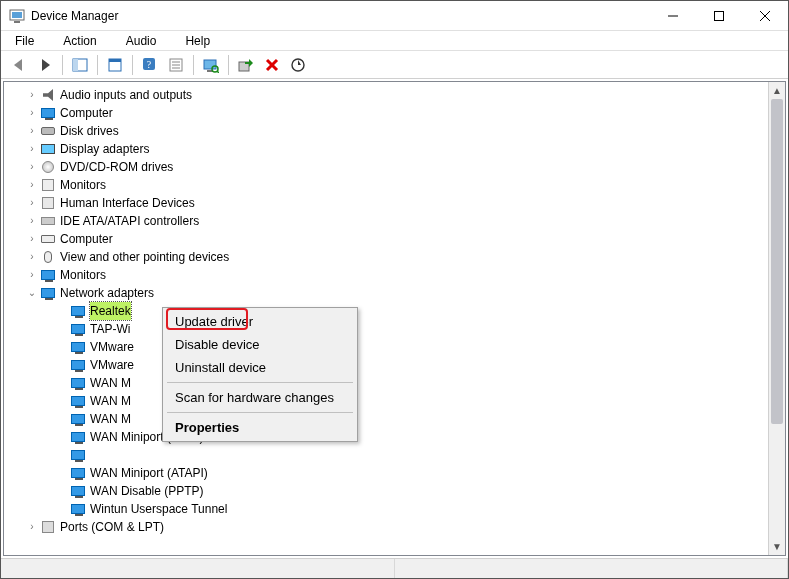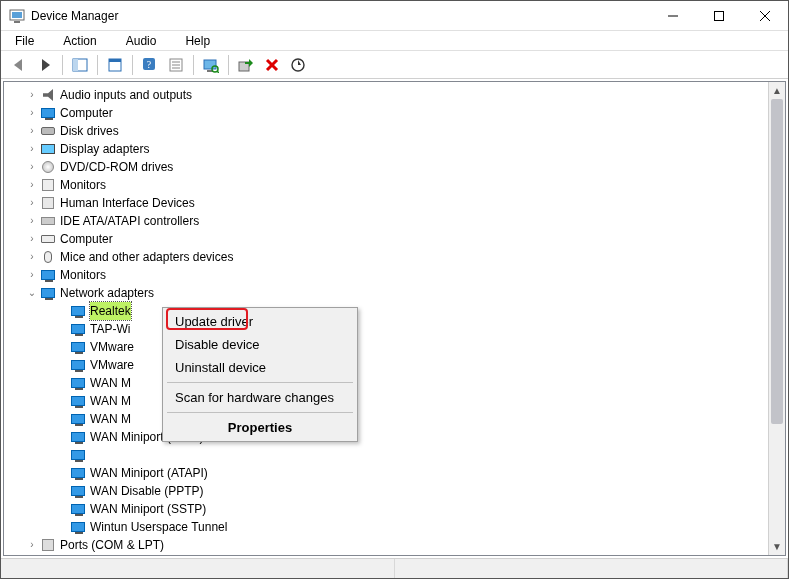--- a/index.html
+++ b/index.html
@@ -136,21 +136,21 @@
     border:1px solid #a0a0a0;
     box-shadow: 2px 2px 4px rgba(0,0,0,0.25);
     padding: 2px;
     z-index: 20;
   }
   .ctx-item {
     padding: 4px 10px;
     font-size: 13px;
   }
   .ctx-sep { height:1px; background:#c0c0c0; margin:3px 2px; }
-  .ctx-item.bold { font-weight: bold; text-align: center; }
+  .ctx-item.bold { font-weight: bold; }
   .ctx-highlight {
     position:absolute;
     border:2px solid #e11b22;
     border-radius:4px;
     pointer-events:none;
     left: 162px;
     top: 226px;
     width: 82px;
     height: 22px;
     z-index:30;
@@ -353,21 +353,21 @@
           <span class="ic">
             <span class="ic-dev-kbd"></span>
           </span>
           <span class="lbl">Computer</span>
         </div>
         <div class="node indent1">
           <span class="tw">›</span>
           <span class="ic">
             <span class="ic-dev-mouse"></span>
           </span>
-          <span class="lbl">Mice and other adapters devices</span>
+          <span class="lbl">View and other pointing devices</span>
         </div>
         <div class="node indent1">
           <span class="tw">›</span>
           <span class="ic">
             <span class="ic-dev-mon"></span>
           </span>
           <span class="lbl">Monitors</span>
         </div>
         <div class="node indent1">
           <span class="tw">⌄</span>
@@ -444,27 +444,20 @@
             <span class="ic-dev-net"></span>
           </span>
           <span class="lbl">WAN Miniport (ATAPI)</span>
         </div>
         <div class="node indent2">
           <span class="tw"></span>
           <span class="ic">
             <span class="ic-dev-net"></span>
           </span>
           <span class="lbl">WAN Disable (PPTP)</span>
-        </div>
-        <div class="node indent2">
-          <span class="tw"></span>
-          <span class="ic">
-            <span class="ic-dev-net"></span>
-          </span>
-          <span class="lbl">WAN Miniport (SSTP)</span>
         </div>
         <div class="node indent2">
           <span class="tw"></span>
           <span class="ic">
             <span class="ic-dev-net"></span>
           </span>
           <span class="lbl">Wintun Userspace Tunnel</span>
         </div>
         <div class="node indent1">
           <span class="tw">›</span>

